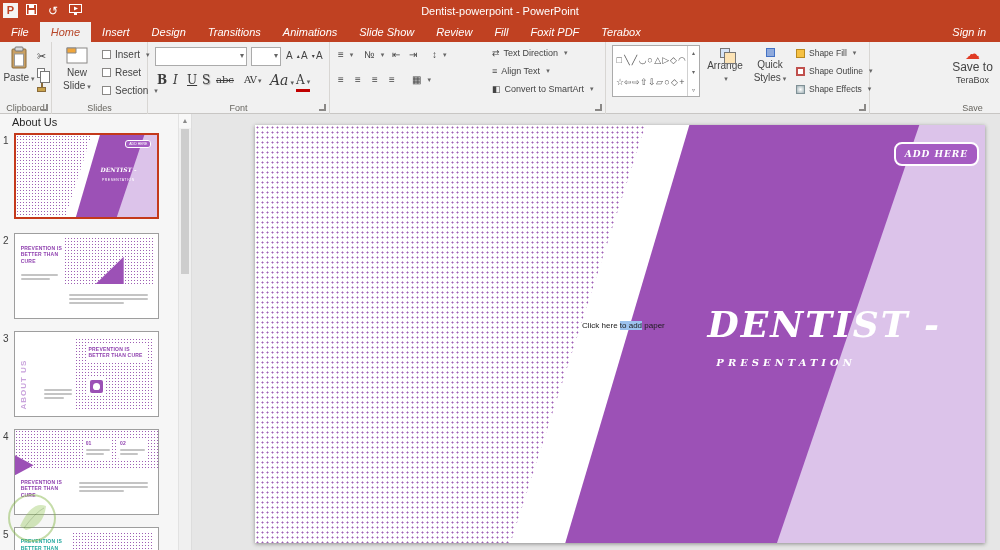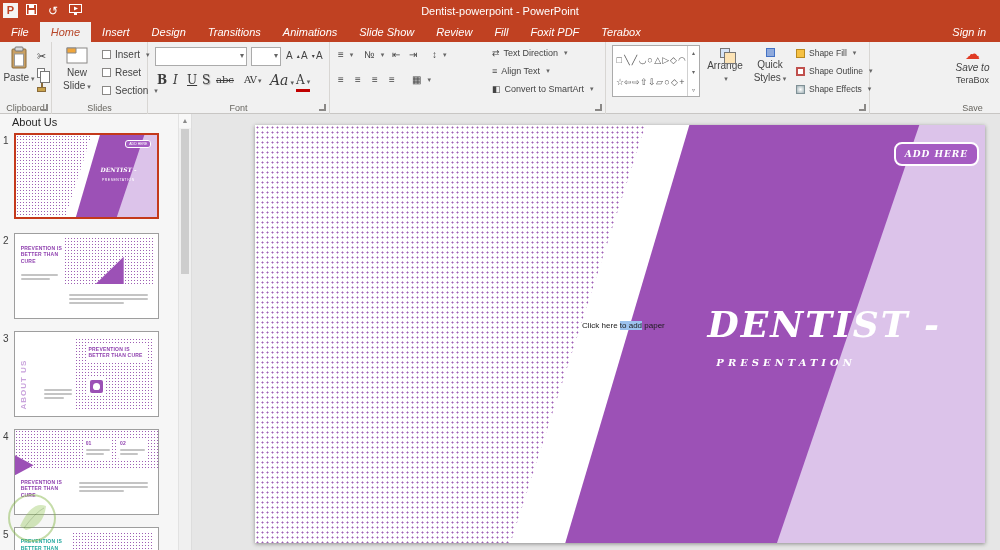--- a/index.html
+++ b/index.html
@@ -280,21 +280,21 @@
         <span class="isq ifx"></span>
         <span>Shape Effects</span>
       </span>
     <div class="launch"></div>
   </div>
 
 
   <div class="grp" style="left:945px;width:55px;border-right:none;">
     <div class="bigbtn" style="left:4px;top:5px;width:47px;">
       <span class="cloud">☁</span>
-      <span style="font-size:10px;font-style:italic;">Save to</span>
+      <span style="font-size:12px;">Save to</span>
       <span style="font-size:9px;">TeraBox</span>
     </div>
     <div class="glabel">Save</div>
   </div>
 </div>
 
 <div class="workspace">
 
   <div class="panel">
     <div class="section-label">About Us</div>

